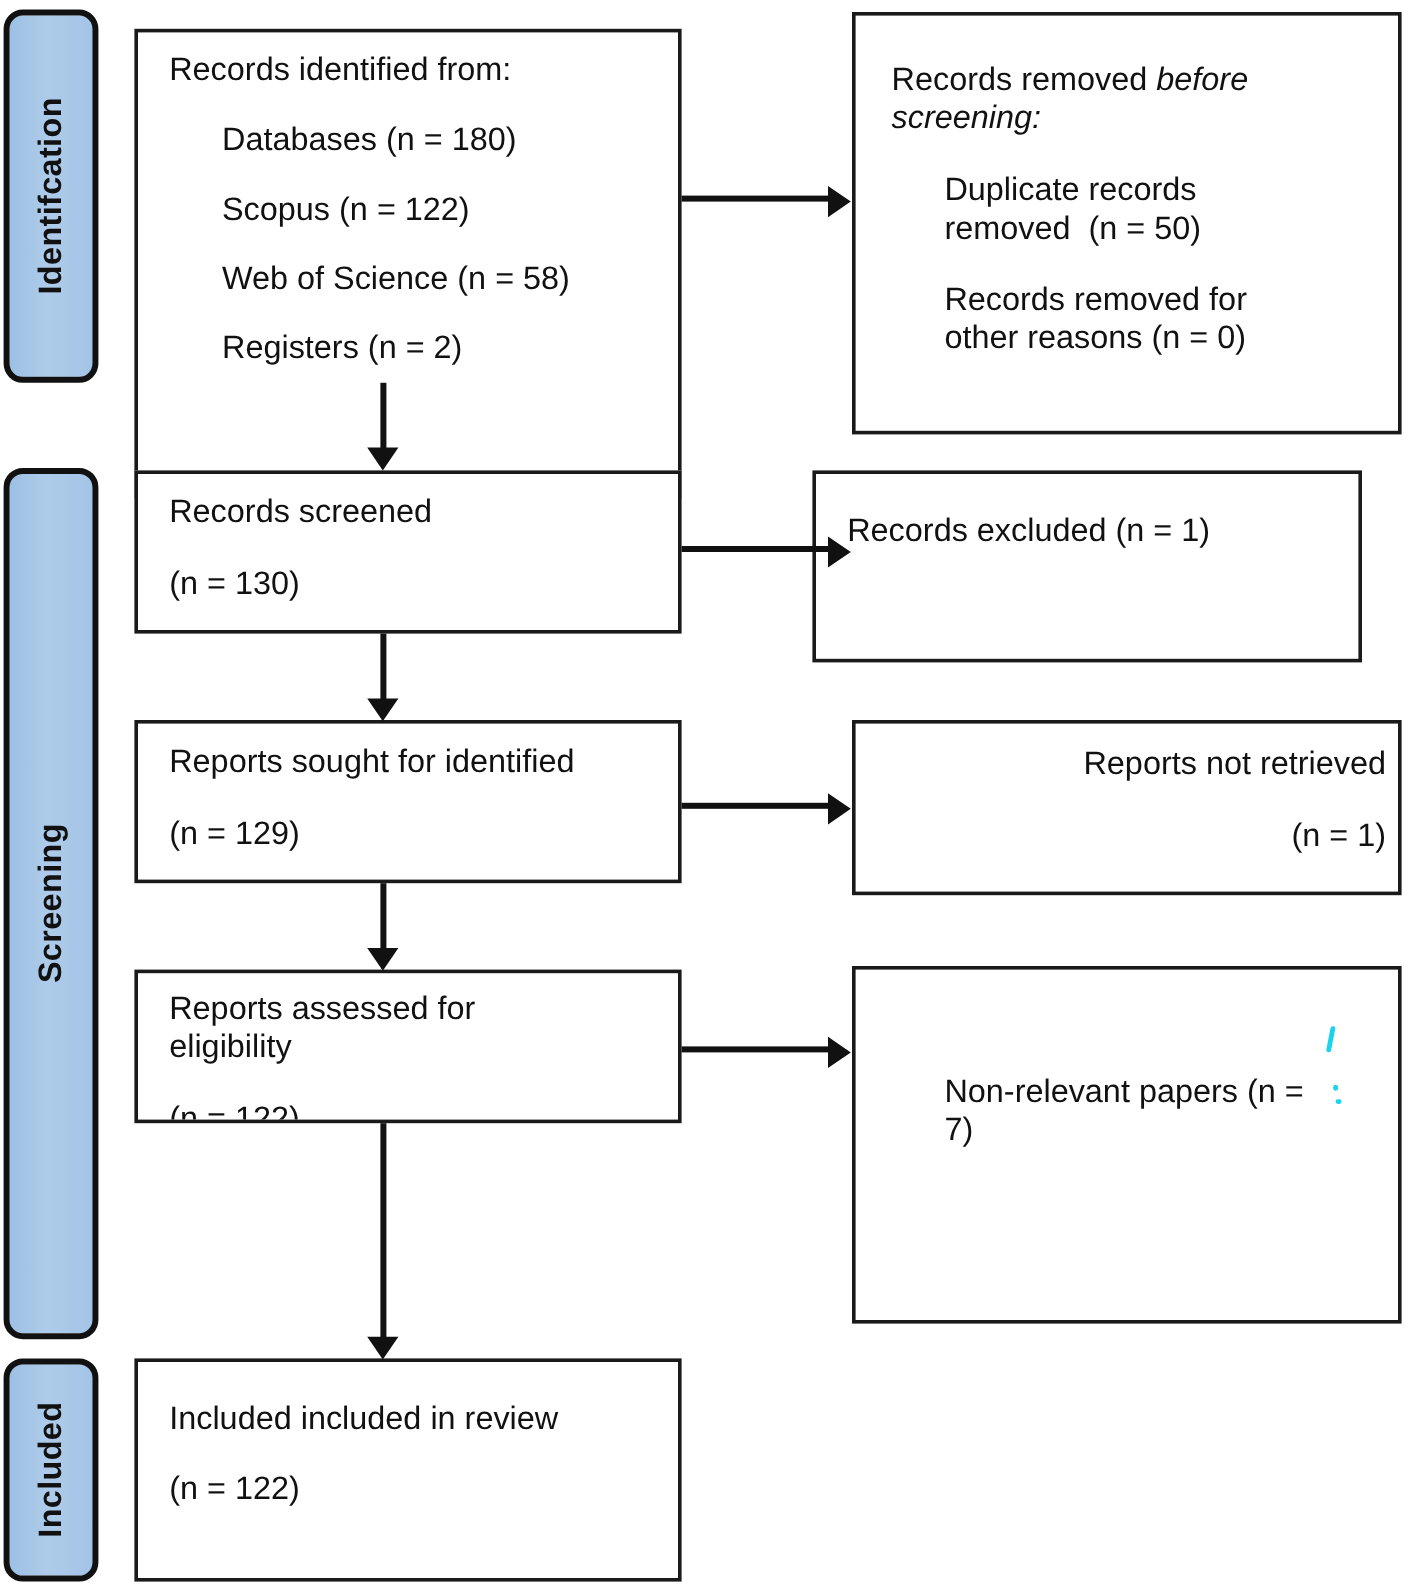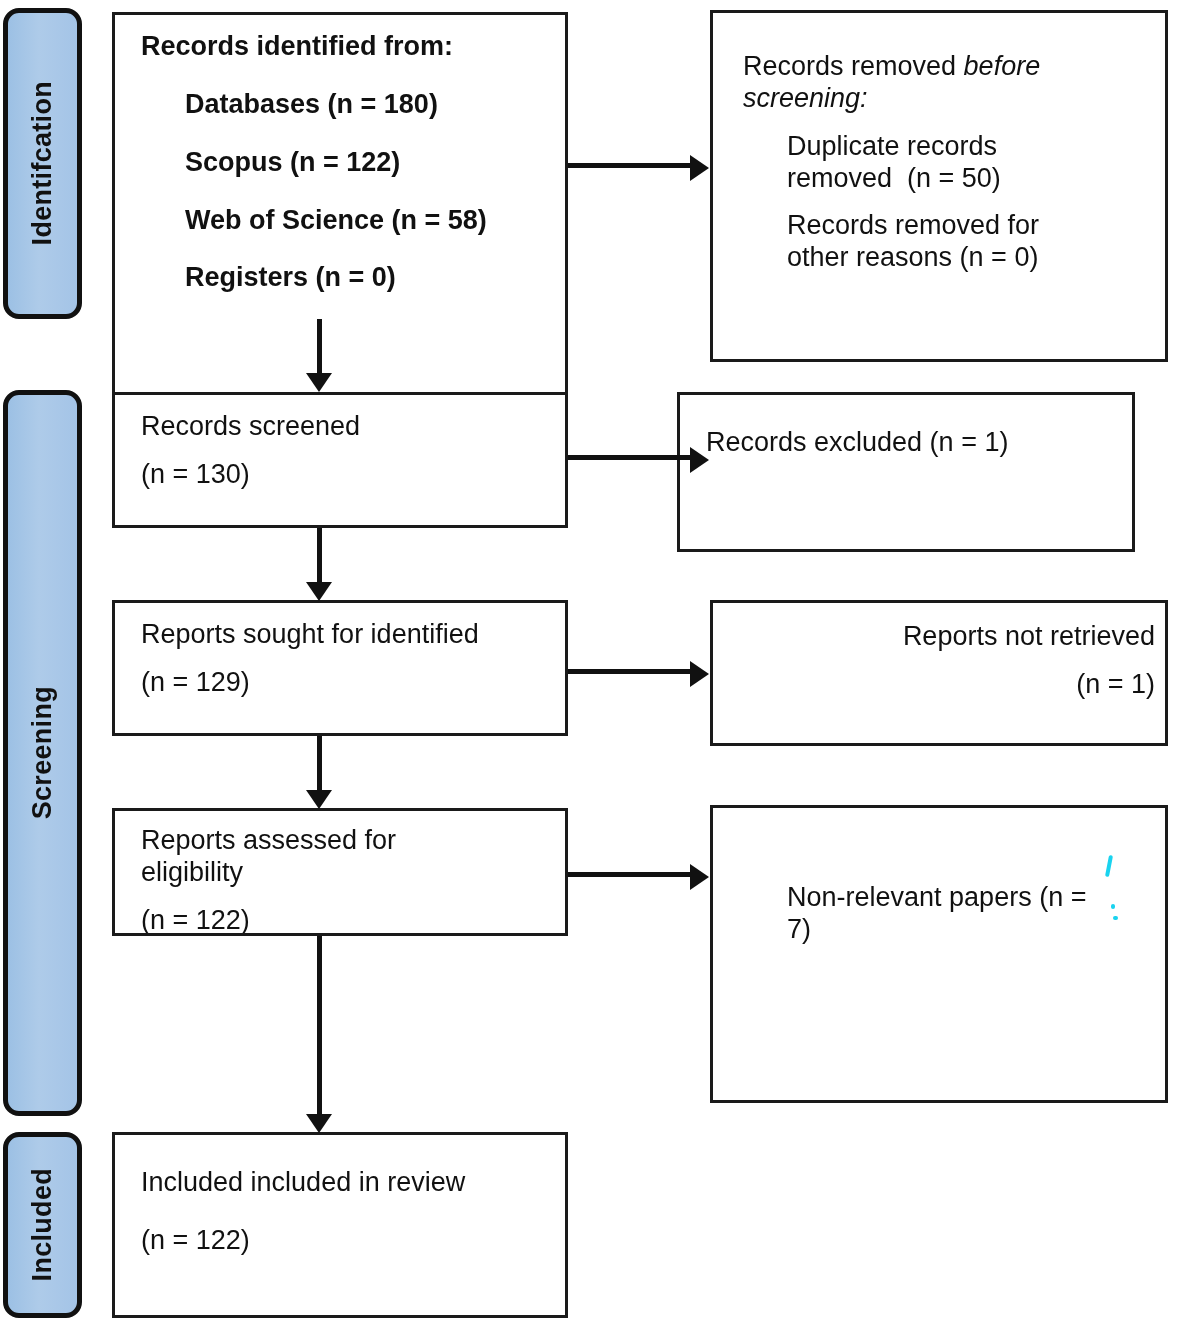--- a/index.html
+++ b/index.html
@@ -57,21 +57,21 @@
   .line {
     font-size: 27px;
     color: #111111;
     line-height: 1.18;
     white-space: pre-wrap;
   }
   .line.indent {
     padding-left: 44px;
   }
   .gap-lg { margin-top: 26px; }
-  .gap-md { margin-top: 16px; }
+  .gap-md { margin-top: 28px; }
   .ital { font-style: italic; }
 
   
   .v-line {
     position: absolute;
     width: 5px;
     background: #111111;
   }
   .h-line {
     position: absolute;
@@ -111,27 +111,27 @@
   </div>
 
   <div class="stage-bar" style="left:3px; top:390px; width:79px; height:726px;">
     <span class="stage-label">Screening</span>
   </div>
 
   <div class="stage-bar" style="left:3px; top:1132px; width:79px; height:186px;">
     <span class="stage-label">Included</span>
   </div>
 
-  <div class="box" style="left:112px; top:12px; width:456px; height:391px;font-weight:bold;">
+  <div class="box" style="left:112px; top:24px; width:456px; height:391px;">
     <div class="box-inner" style="left:26px; top:16px;">
       <div class="line">Records identified from:</div>
       <div class="line indent gap-lg">Databases (n = 180)</div>
       <div class="line indent gap-lg">Scopus (n = 122)</div>
       <div class="line indent gap-lg">Web of Science (n = 58)</div>
-      <div class="line indent gap-lg">Registers (n = 0)</div>
+      <div class="line indent gap-lg">Registers (n = 2)</div>
     </div>
   </div>
 
   <div class="box" style="left:710px; top:10px; width:458px; height:352px;">
     <div class="box-inner" style="left:30px; top:38px;">
       <div class="line"><span>Records removed </span><span class="ital">before screening</span><span class="ital">:</span></div>
       <div class="line indent gap-md">Duplicate records
 removed  (n = 50)</div>
       <div class="line indent gap-md">Records removed for
 other reasons (n = 0)</div>

